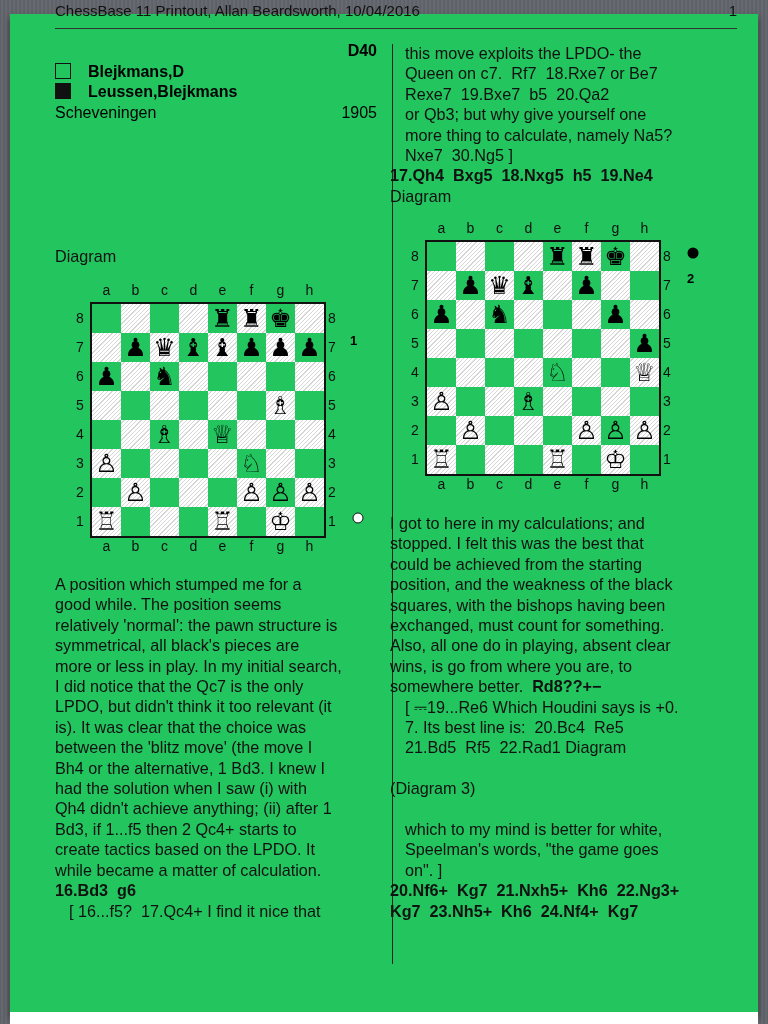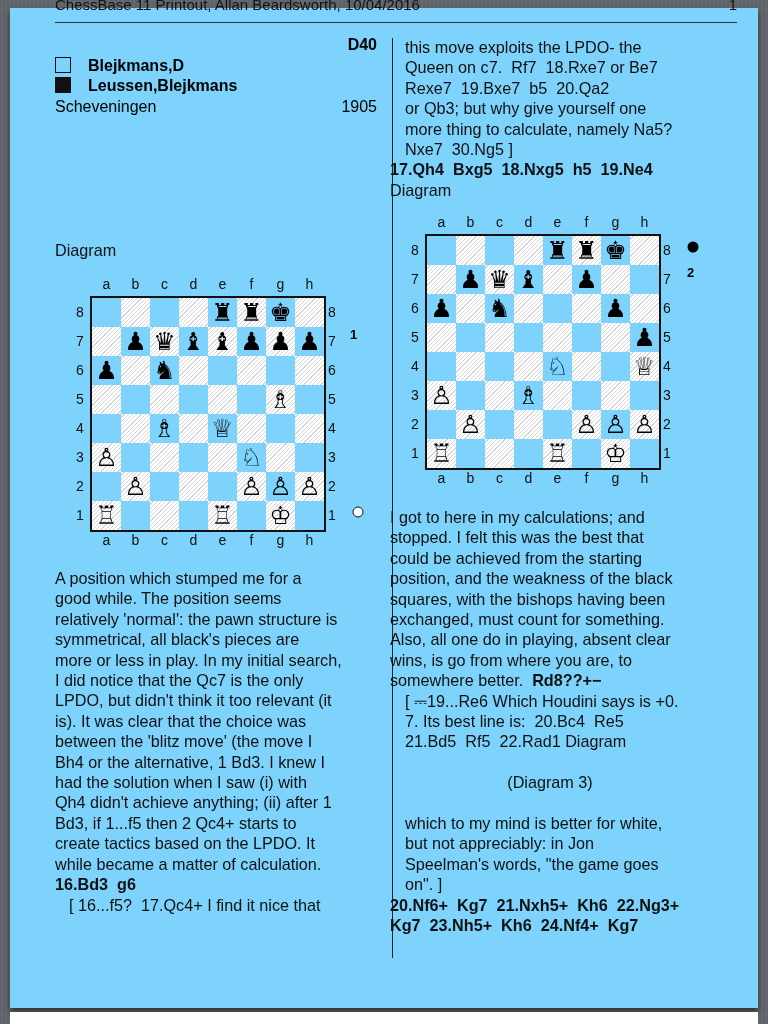--- a/index.html
+++ b/index.html
@@ -2,22 +2,22 @@
 <html><head>
 <meta charset="utf-8">
 <style>
   html, body { margin:0; padding:0; }
   body {
     width:768px; height:1024px; overflow:hidden; position:relative;
     background: repeating-linear-gradient(90deg, #5a5d63 0px, #6a6d73 2px, #5c5f65 4px);
     font-family: "Liberation Sans", sans-serif;
   }
   .page {
-    position:absolute; left:10px; top:8px; width:748px; height:1000px;
-    background:#7dd3fc;
+    position:absolute; left:10px; top:14px; width:748px; height:1000px;
+    background:#22c55e;
     box-shadow: 0 4px 6px rgba(0,0,0,0.5);
   }
   .page2 {
     position:absolute; left:10px; top:1012px; width:748px; height:20px; background:#fff;
   }
   .hdr {
     position:absolute; left:45px; top:-10px; width:682px; height:14px;
     font-size:15px; color:#111; line-height:14px; overflow:hidden;
   }
   .hdr .pg { position:absolute; right:0; top:0; }
@@ -415,23 +415,22 @@
     <div>position, and the weakness of the black</div>
     <div>squares, with the bishops having been</div>
     <div>exchanged, must count for something.</div>
     <div>Also, all one do in playing, absent clear</div>
     <div>wins, is go from where you are, to</div>
     <div class="mv"><span>somewhere better.  </span><span class="bold">Rd8??+−</span></div>
     <div class="mv" style="padding-left:15px">[ ⎓19...Re6 Which Houdini says is +0.</div>
     <div class="mv" style="padding-left:15px">7. Its best line is:  20.Bc4  Re5</div>
     <div class="mv" style="padding-left:15px">21.Bd5  Rf5  22.Rad1 Diagram</div>
     <div style="height:20.4px"></div>
-    <div style="text-align:center;padding-right:10px">(Diagram 3)</div>
+    <div style="text-align:left;padding-right:10px">(Diagram 3)</div>
     <div style="height:20.4px"></div>
     <div class="mv" style="padding-left:15px">which to my mind is better for white,</div>
-    <div class="mv" style="padding-left:15px">but not appreciably: in Jon</div>
     <div class="mv" style="padding-left:15px">Speelman's words, "the game goes</div>
     <div class="mv" style="padding-left:15px">on". ]</div>
     <div class="mv bold">20.Nf6+  Kg7  21.Nxh5+  Kh6  22.Ng3+</div>
     <div class="mv bold">Kg7  23.Nh5+  Kh6  24.Nf4+  Kg7</div>
   </div>
 </div>
 <div class="page2"></div>
 
 </body></html>

